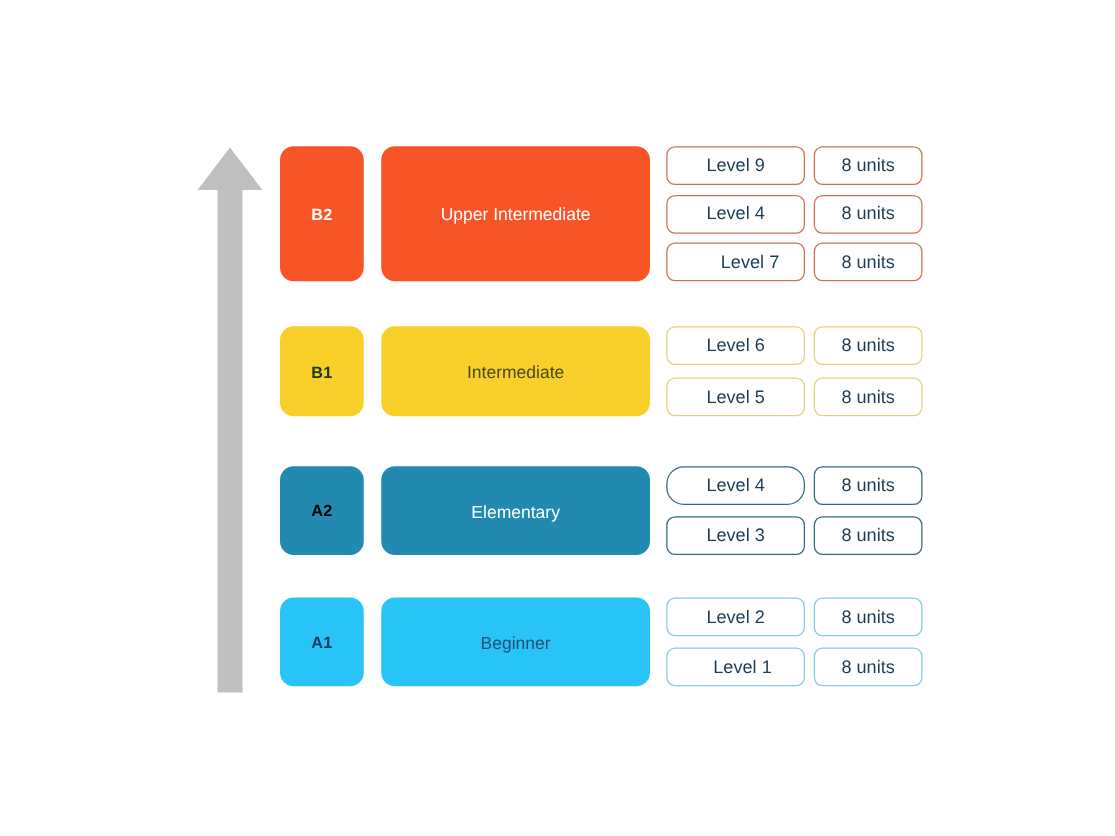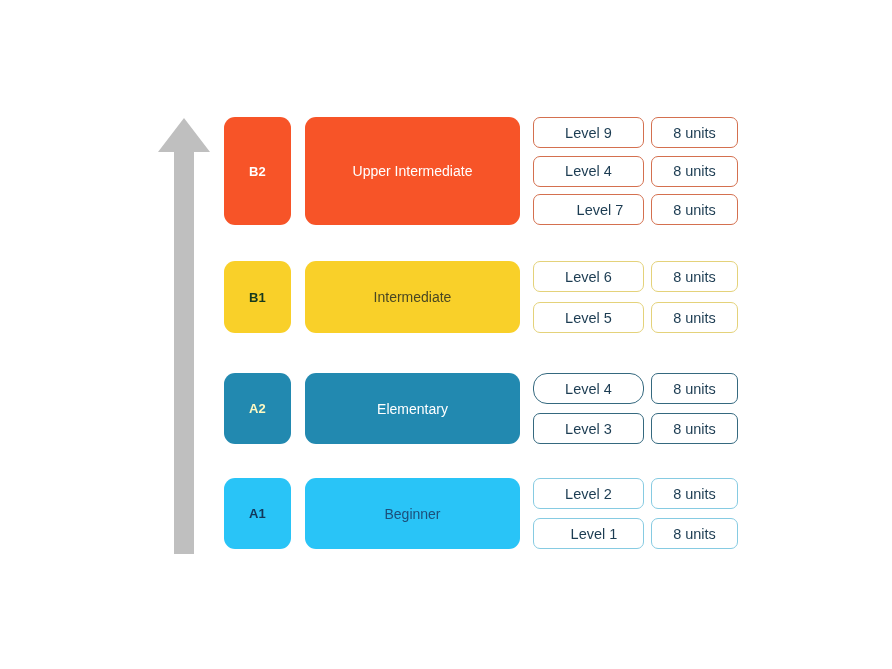--- a/index.html
+++ b/index.html
@@ -136,21 +136,21 @@
         <div class="levels-stack">
           <div class="pill" style="border-color: rgb(228, 210, 122);">Level 6</div>
           <div class="pill" style="border-color: rgb(228, 210, 122);">Level 5</div>
         </div>
         <div class="units-stack">
           <div class="pill" style="border-color: rgb(228, 210, 122);">8 units</div>
           <div class="pill" style="border-color: rgb(228, 210, 122);">8 units</div>
         </div>
       </div>
       <div class="level-row" data-row="2">
-        <div class="code-chip" style="background: rgb(34, 137, 176); color: #fef9c3;">A2</div>
+        <div class="code-chip" style="background: rgb(34, 137, 176); color: #000000;">A2</div>
         <div class="name-bar" style="background: rgb(34, 137, 176); color: rgb(255, 255, 255);">Elementary</div>
         <div class="levels-stack">
           <div class="pill" style="border-color: rgb(53, 105, 127); border-radius: 14px;">Level 4</div>
           <div class="pill" style="border-color: rgb(53, 105, 127);">Level 3</div>
         </div>
         <div class="units-stack">
           <div class="pill" style="border-color: rgb(53, 105, 127);">8 units</div>
           <div class="pill" style="border-color: rgb(53, 105, 127);">8 units</div>
         </div>
       </div>

